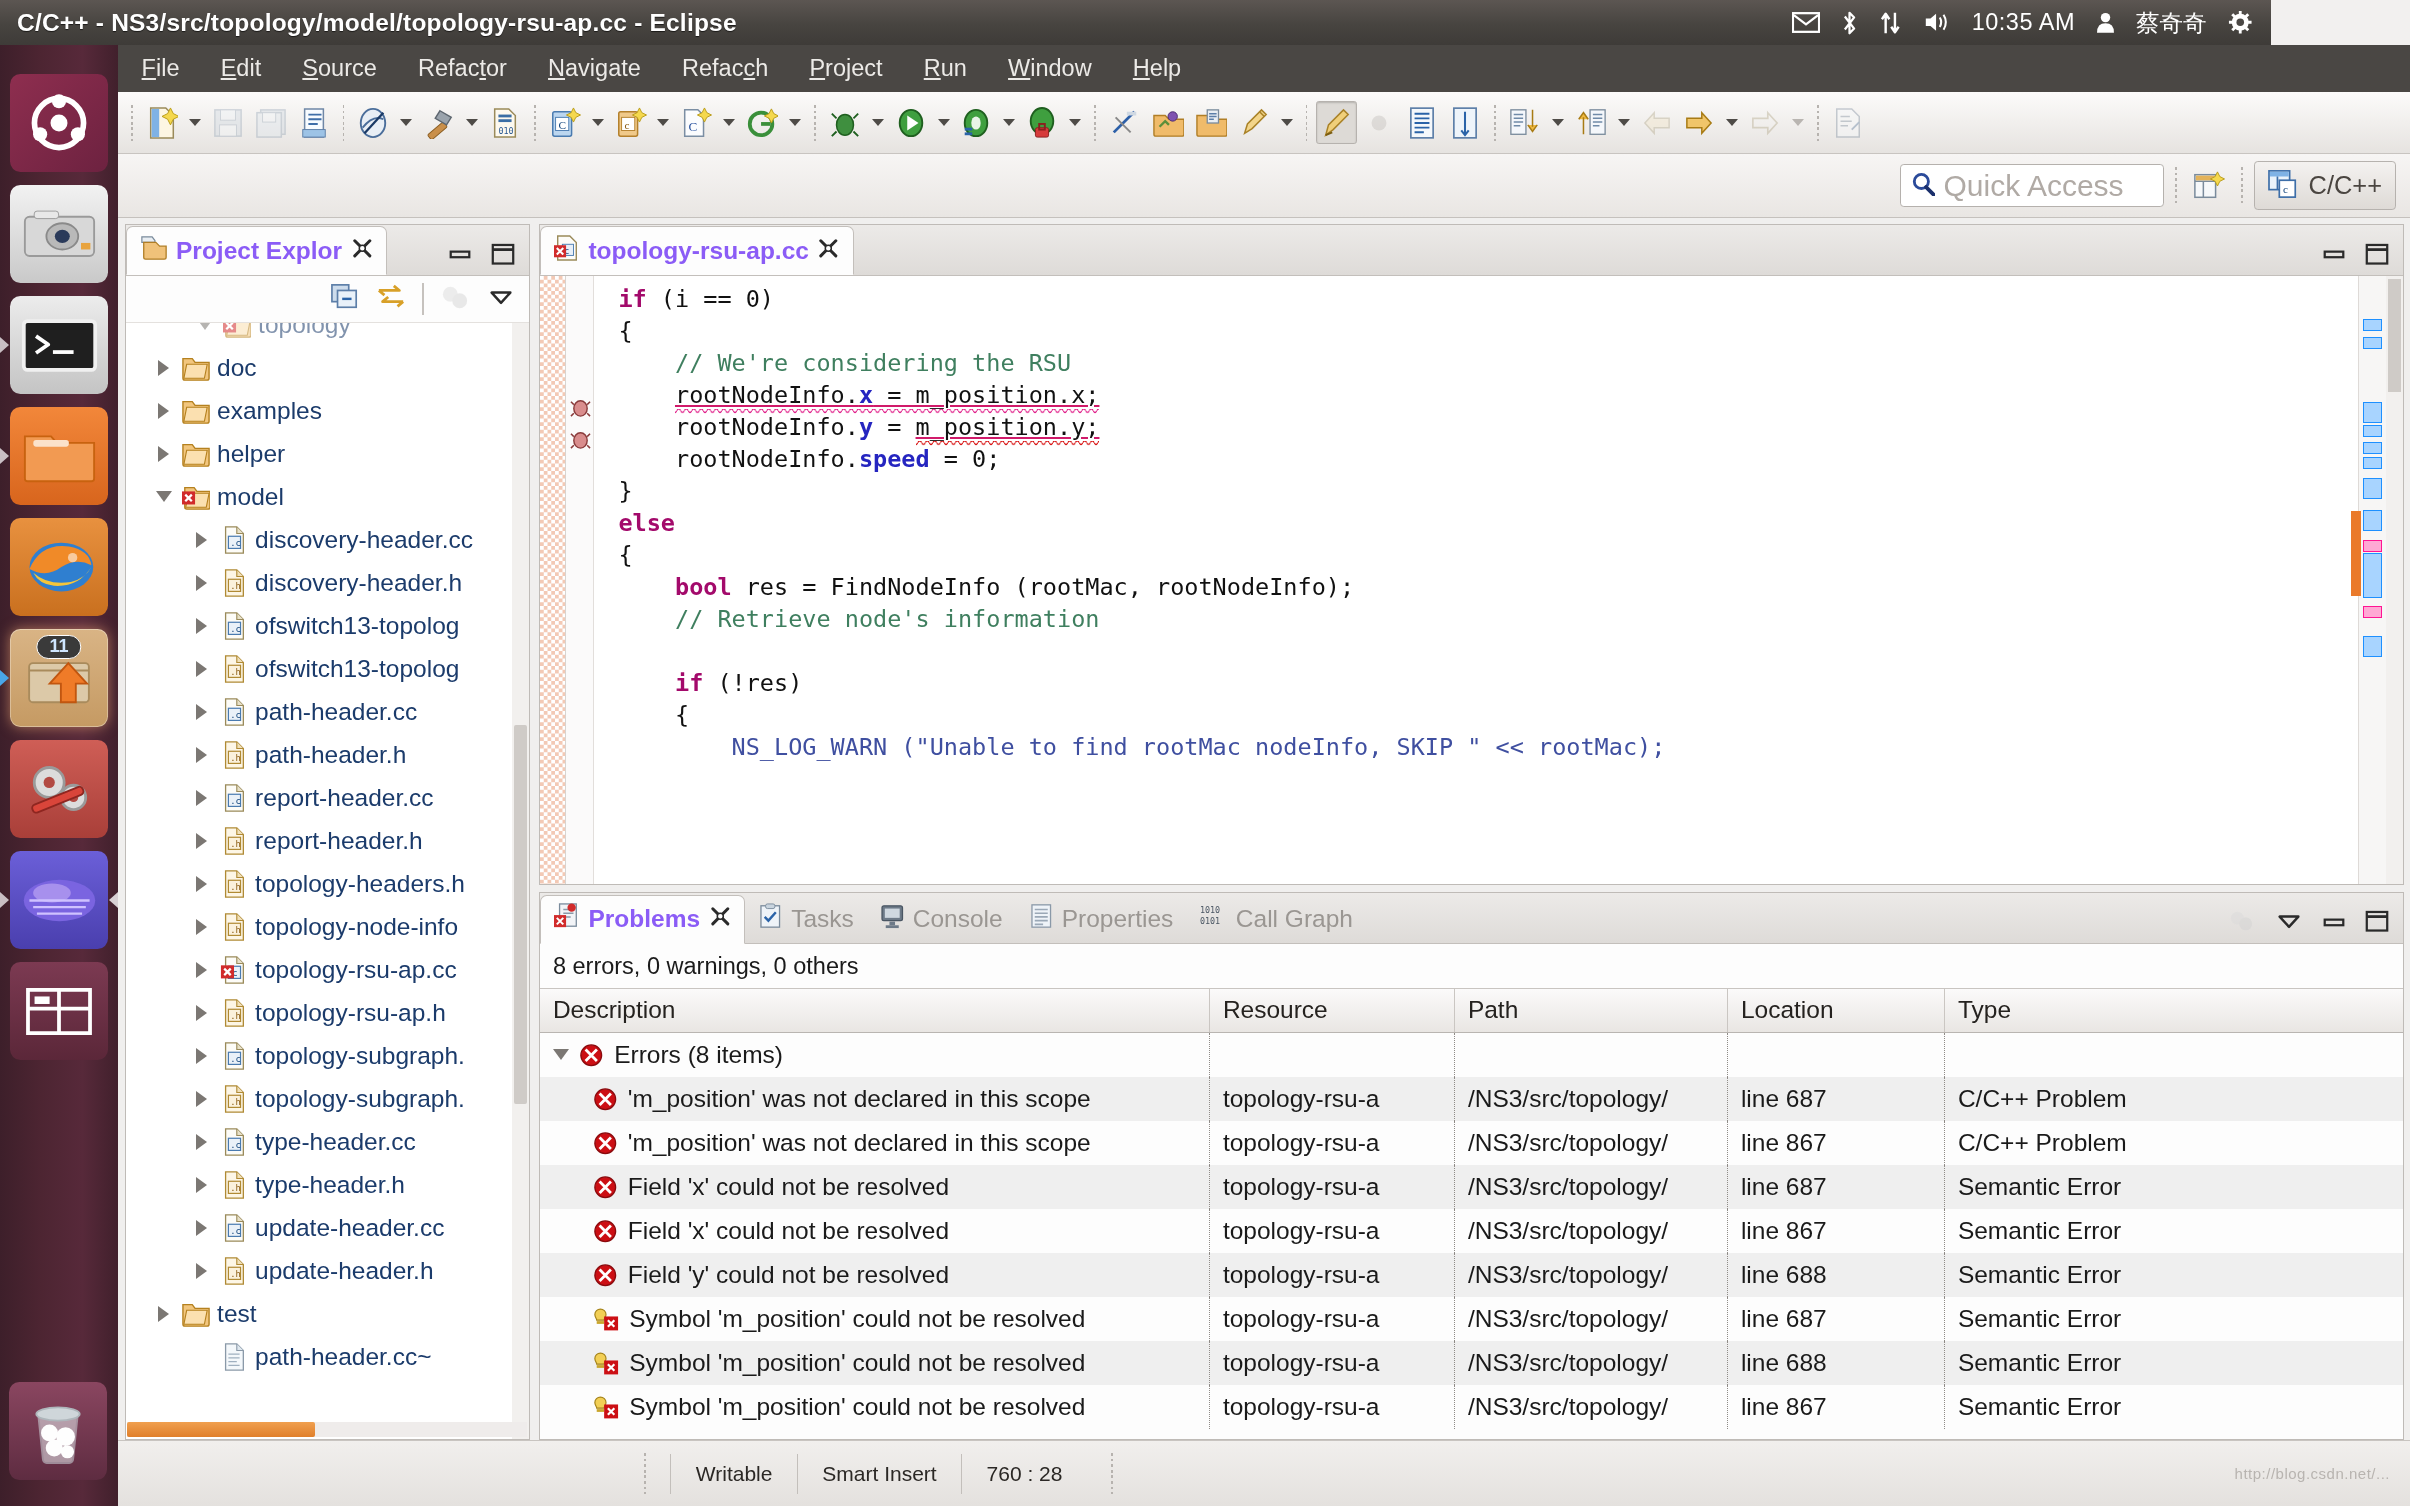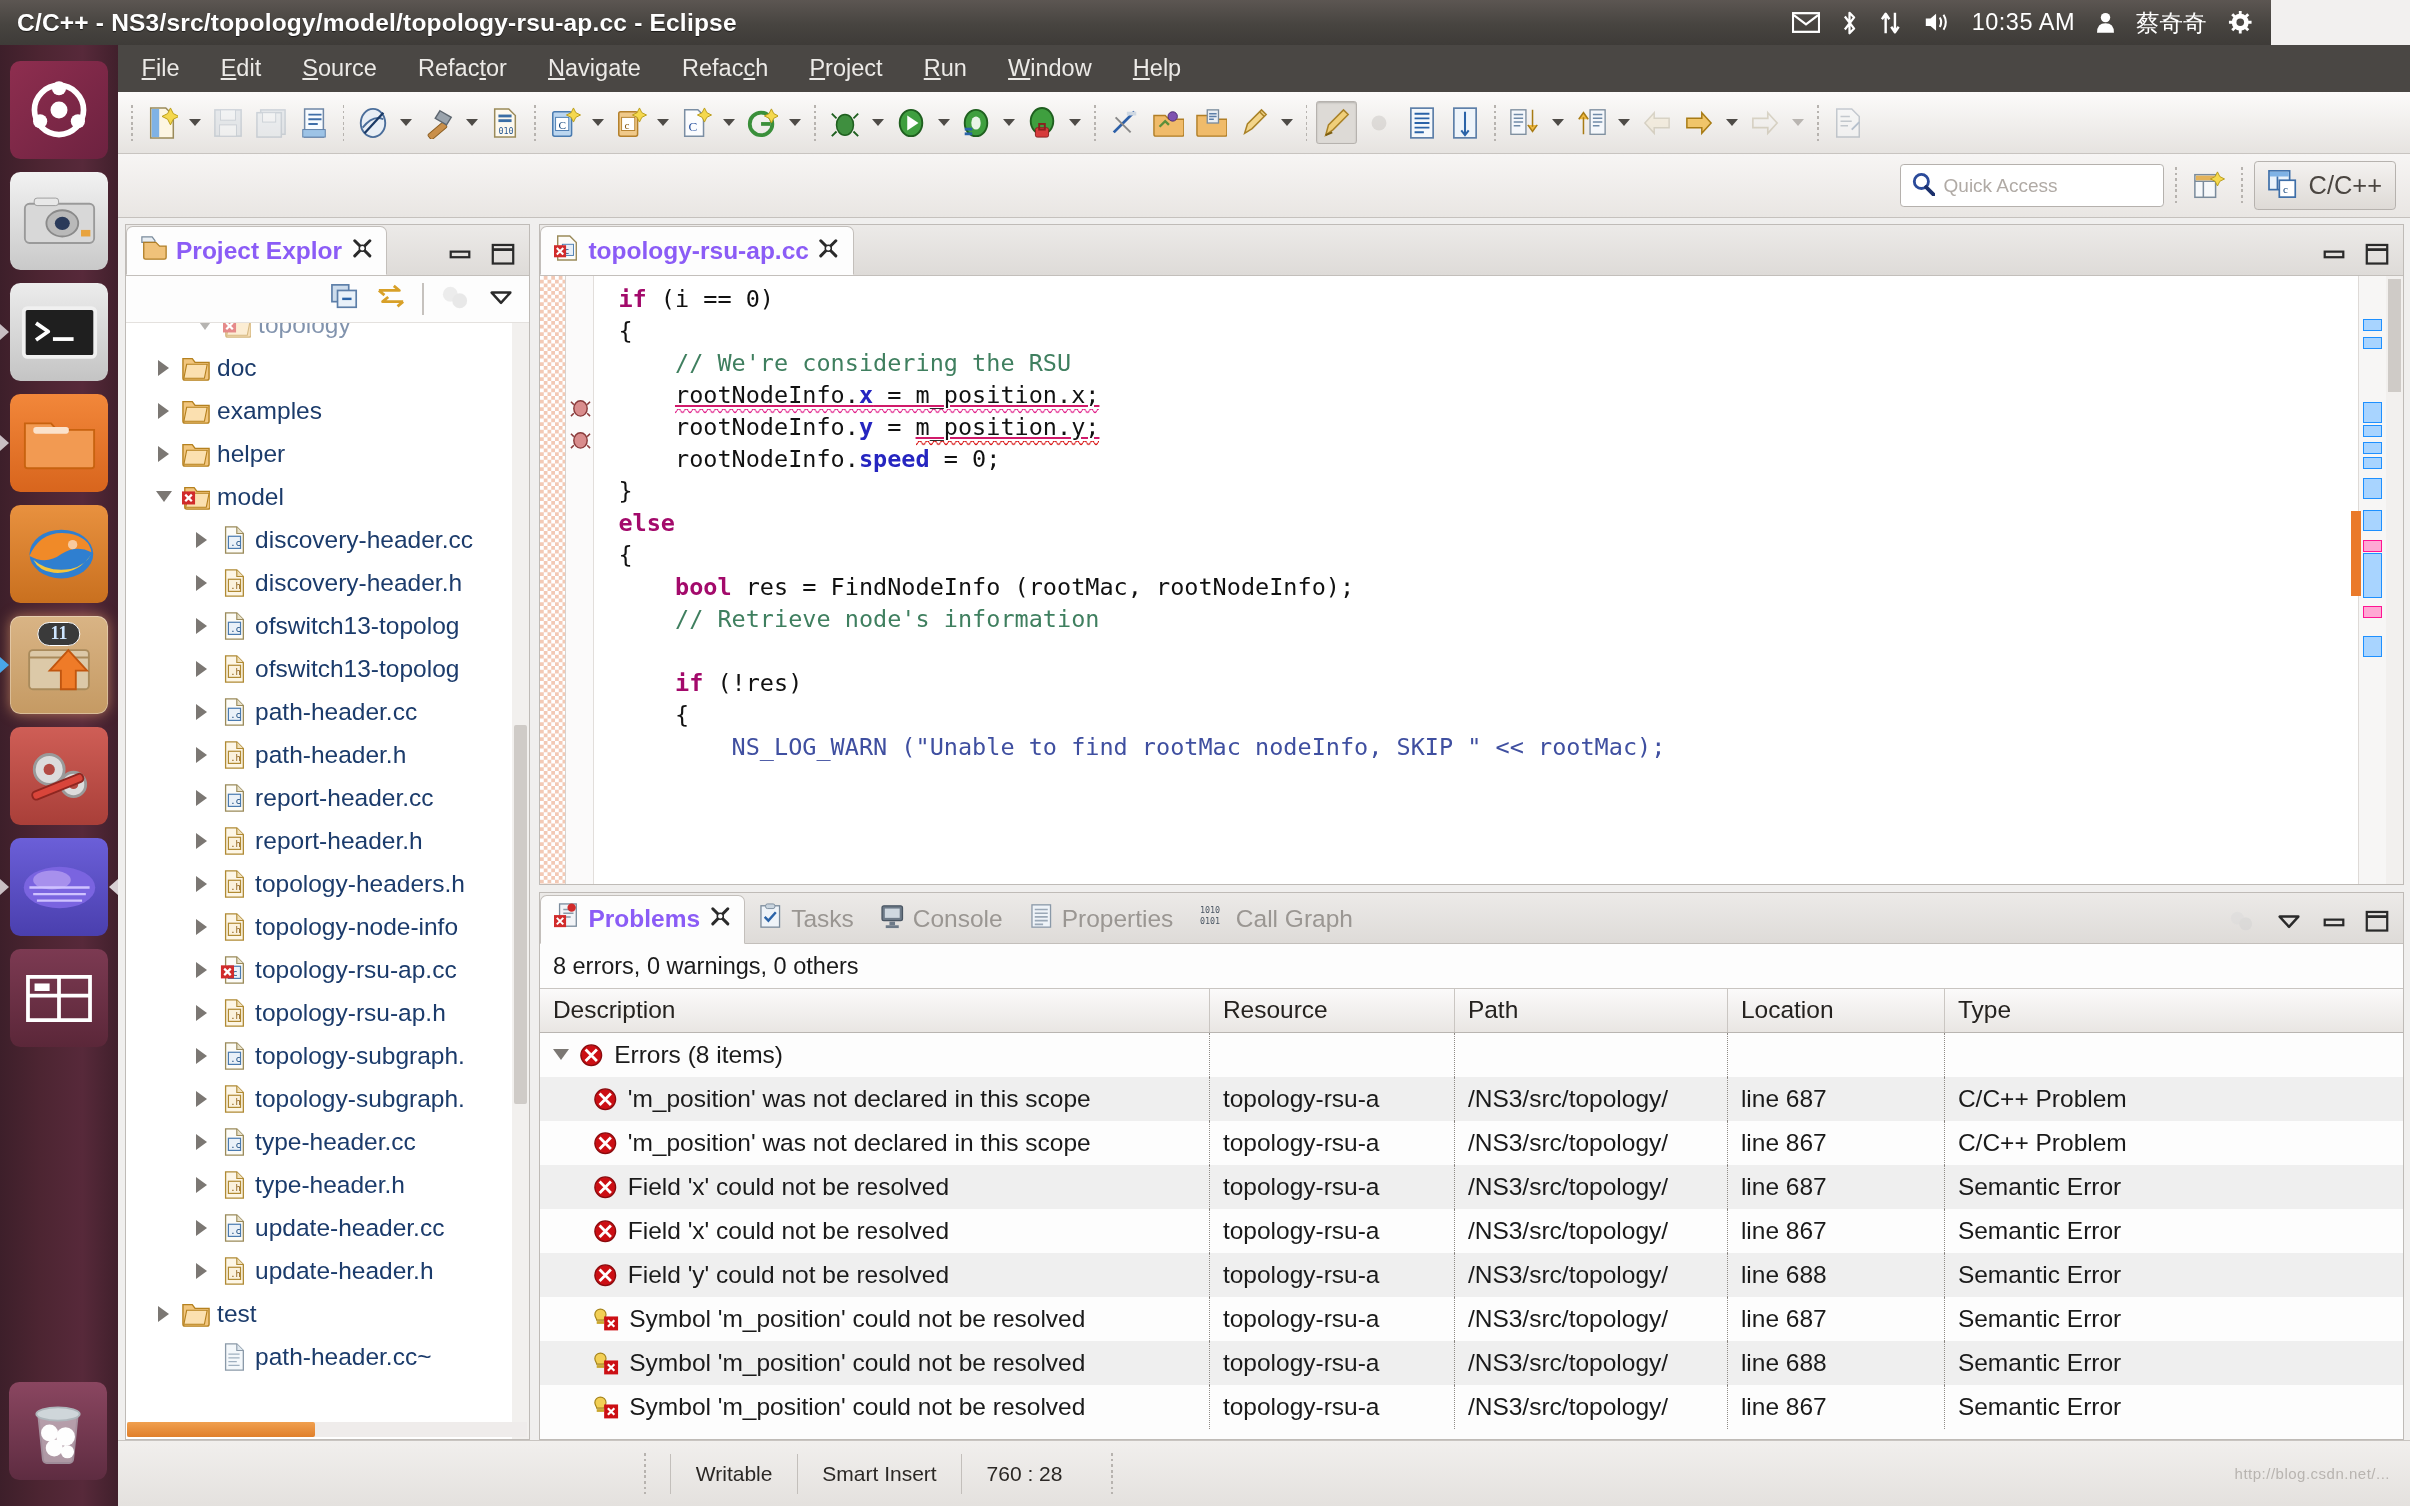--- a/index.html
+++ b/index.html
@@ -22,21 +22,21 @@
   }
   #tray{ margin-left:auto; display:flex; align-items:center; gap:21px; padding-right:19px;}
   #tray .tico{ display:flex; align-items:center; justify-content:center; }
   #tray .clock{ font-size:23.5px; letter-spacing:0.5px; }
   #tray .uname{ font-size:23.5px; }
 
   
   #launcher{
     position:absolute; left:0; top:45px; width:118px; height:1461px;
     background:linear-gradient(to right,#3d1f2a 0%,#4d2532 35%,#57293a 70%,#41202c 100%);
-    z-index:39; padding-top:16px;font-family:Liberation Serif, serif;
+    z-index:39; padding-top:29px;
   }
   .lbtn{ position:relative; width:98px; height:98px; margin:0 auto 13px auto; border-radius:10.4px;
          display:flex; align-items:center; justify-content:center; }
   .lbtn.sel{ box-shadow:0 0 0 0.9px rgba(255,255,255,.35) inset, 0 0 13px rgba(255,180,120,.55); }
   .pip-l{ position:absolute; left:-10.4px; top:50%; transform:translateY(-50%);
           border-top:8.5px solid transparent; border-bottom:8.5px solid transparent; border-left:9.4px solid #c9bfc4; }
   .pip-r{ position:absolute; right:-10.4px; top:50%; transform:translateY(-50%);
           border-top:8.5px solid transparent; border-bottom:8.5px solid transparent; border-right:9.4px solid #d8d0d4; }
   .badge{ position:absolute; top:5.6px; left:50%; transform:translateX(-50%);
           background:#3a3a3a; color:#cfe6ff; border:1.9px solid #fff; border-radius:13px;
@@ -67,21 +67,21 @@
          background:repeating-linear-gradient(to bottom,#b7b3af 0 2.8px,transparent 2.8px 5.6px); }
 
   
   #coolbar2{
     height:64px; background:linear-gradient(to bottom,#f7f5f4,#e9e6e3);
     border-bottom:0.9px solid #c5c1bd; display:flex; align-items:center; justify-content:flex-end;
     padding-right:15px; gap:11.3px;
   }
   #qa{ width:264px; height:43px; background:#fff; border:0.9px solid #b5b1ad; border-radius:3.8px;
        display:flex; align-items:center; padding:0 9.4px; gap:8.5px; }
-  #qa .ph{ color:#b0aaa5; font-size:19px; }
+  #qa .ph{ color:#b0aaa5; font-size:30px; }
   .cb-sep{ width:1.9px; height:38px; background:repeating-linear-gradient(to bottom,#b7b3af 0 2.8px,transparent 2.8px 5.6px); }
   #persp{ height:49px; display:flex; align-items:center; gap:8.5px; padding:0 13px;
           background:linear-gradient(to bottom,#f4f2f0,#dedad6); border:0.9px solid #b6b2ae; border-radius:3.8px; }
   #persp .plabel{ font-size:25.4px; color:#4a4540; }
 
   
   #main{ flex:1; display:flex; padding:5.6px 7.5px 0 7.5px; gap:9.4px; min-height:0; }
   #leftcol{ width:405px; display:flex; flex-direction:column; }
   #rightcol{ flex:1; display:flex; flex-direction:column; gap:7.5px; min-width:0; }
 

